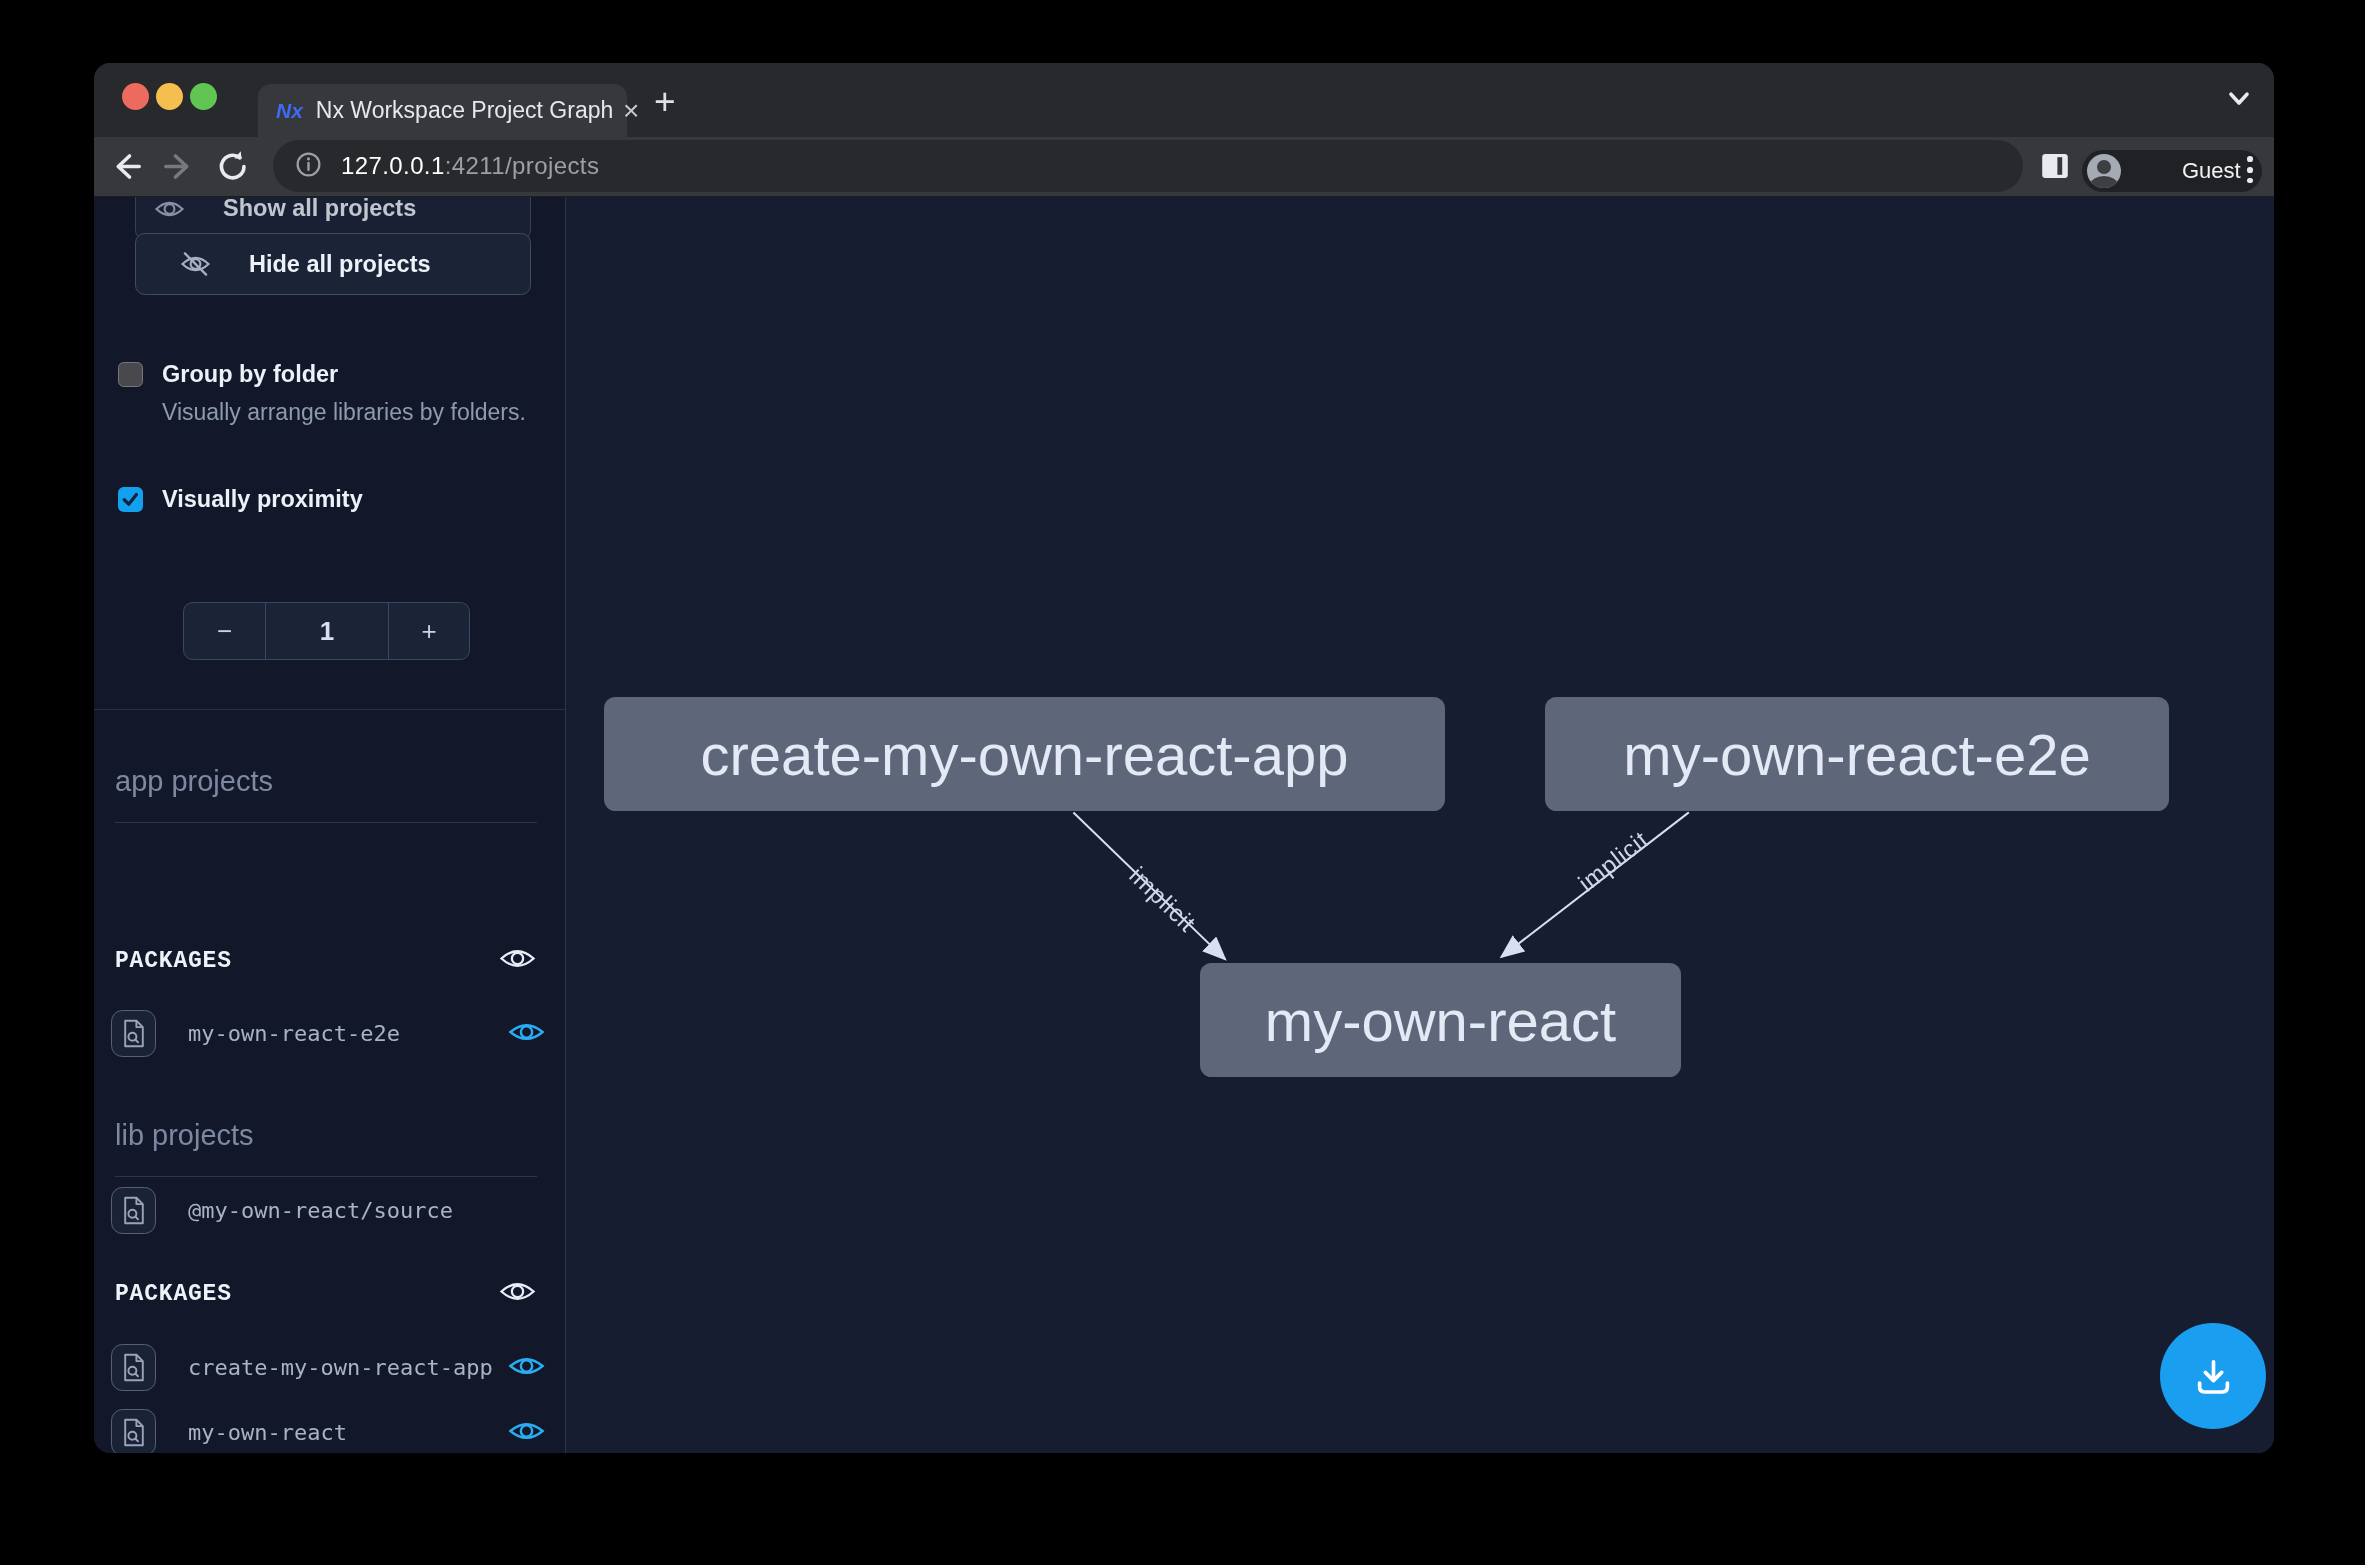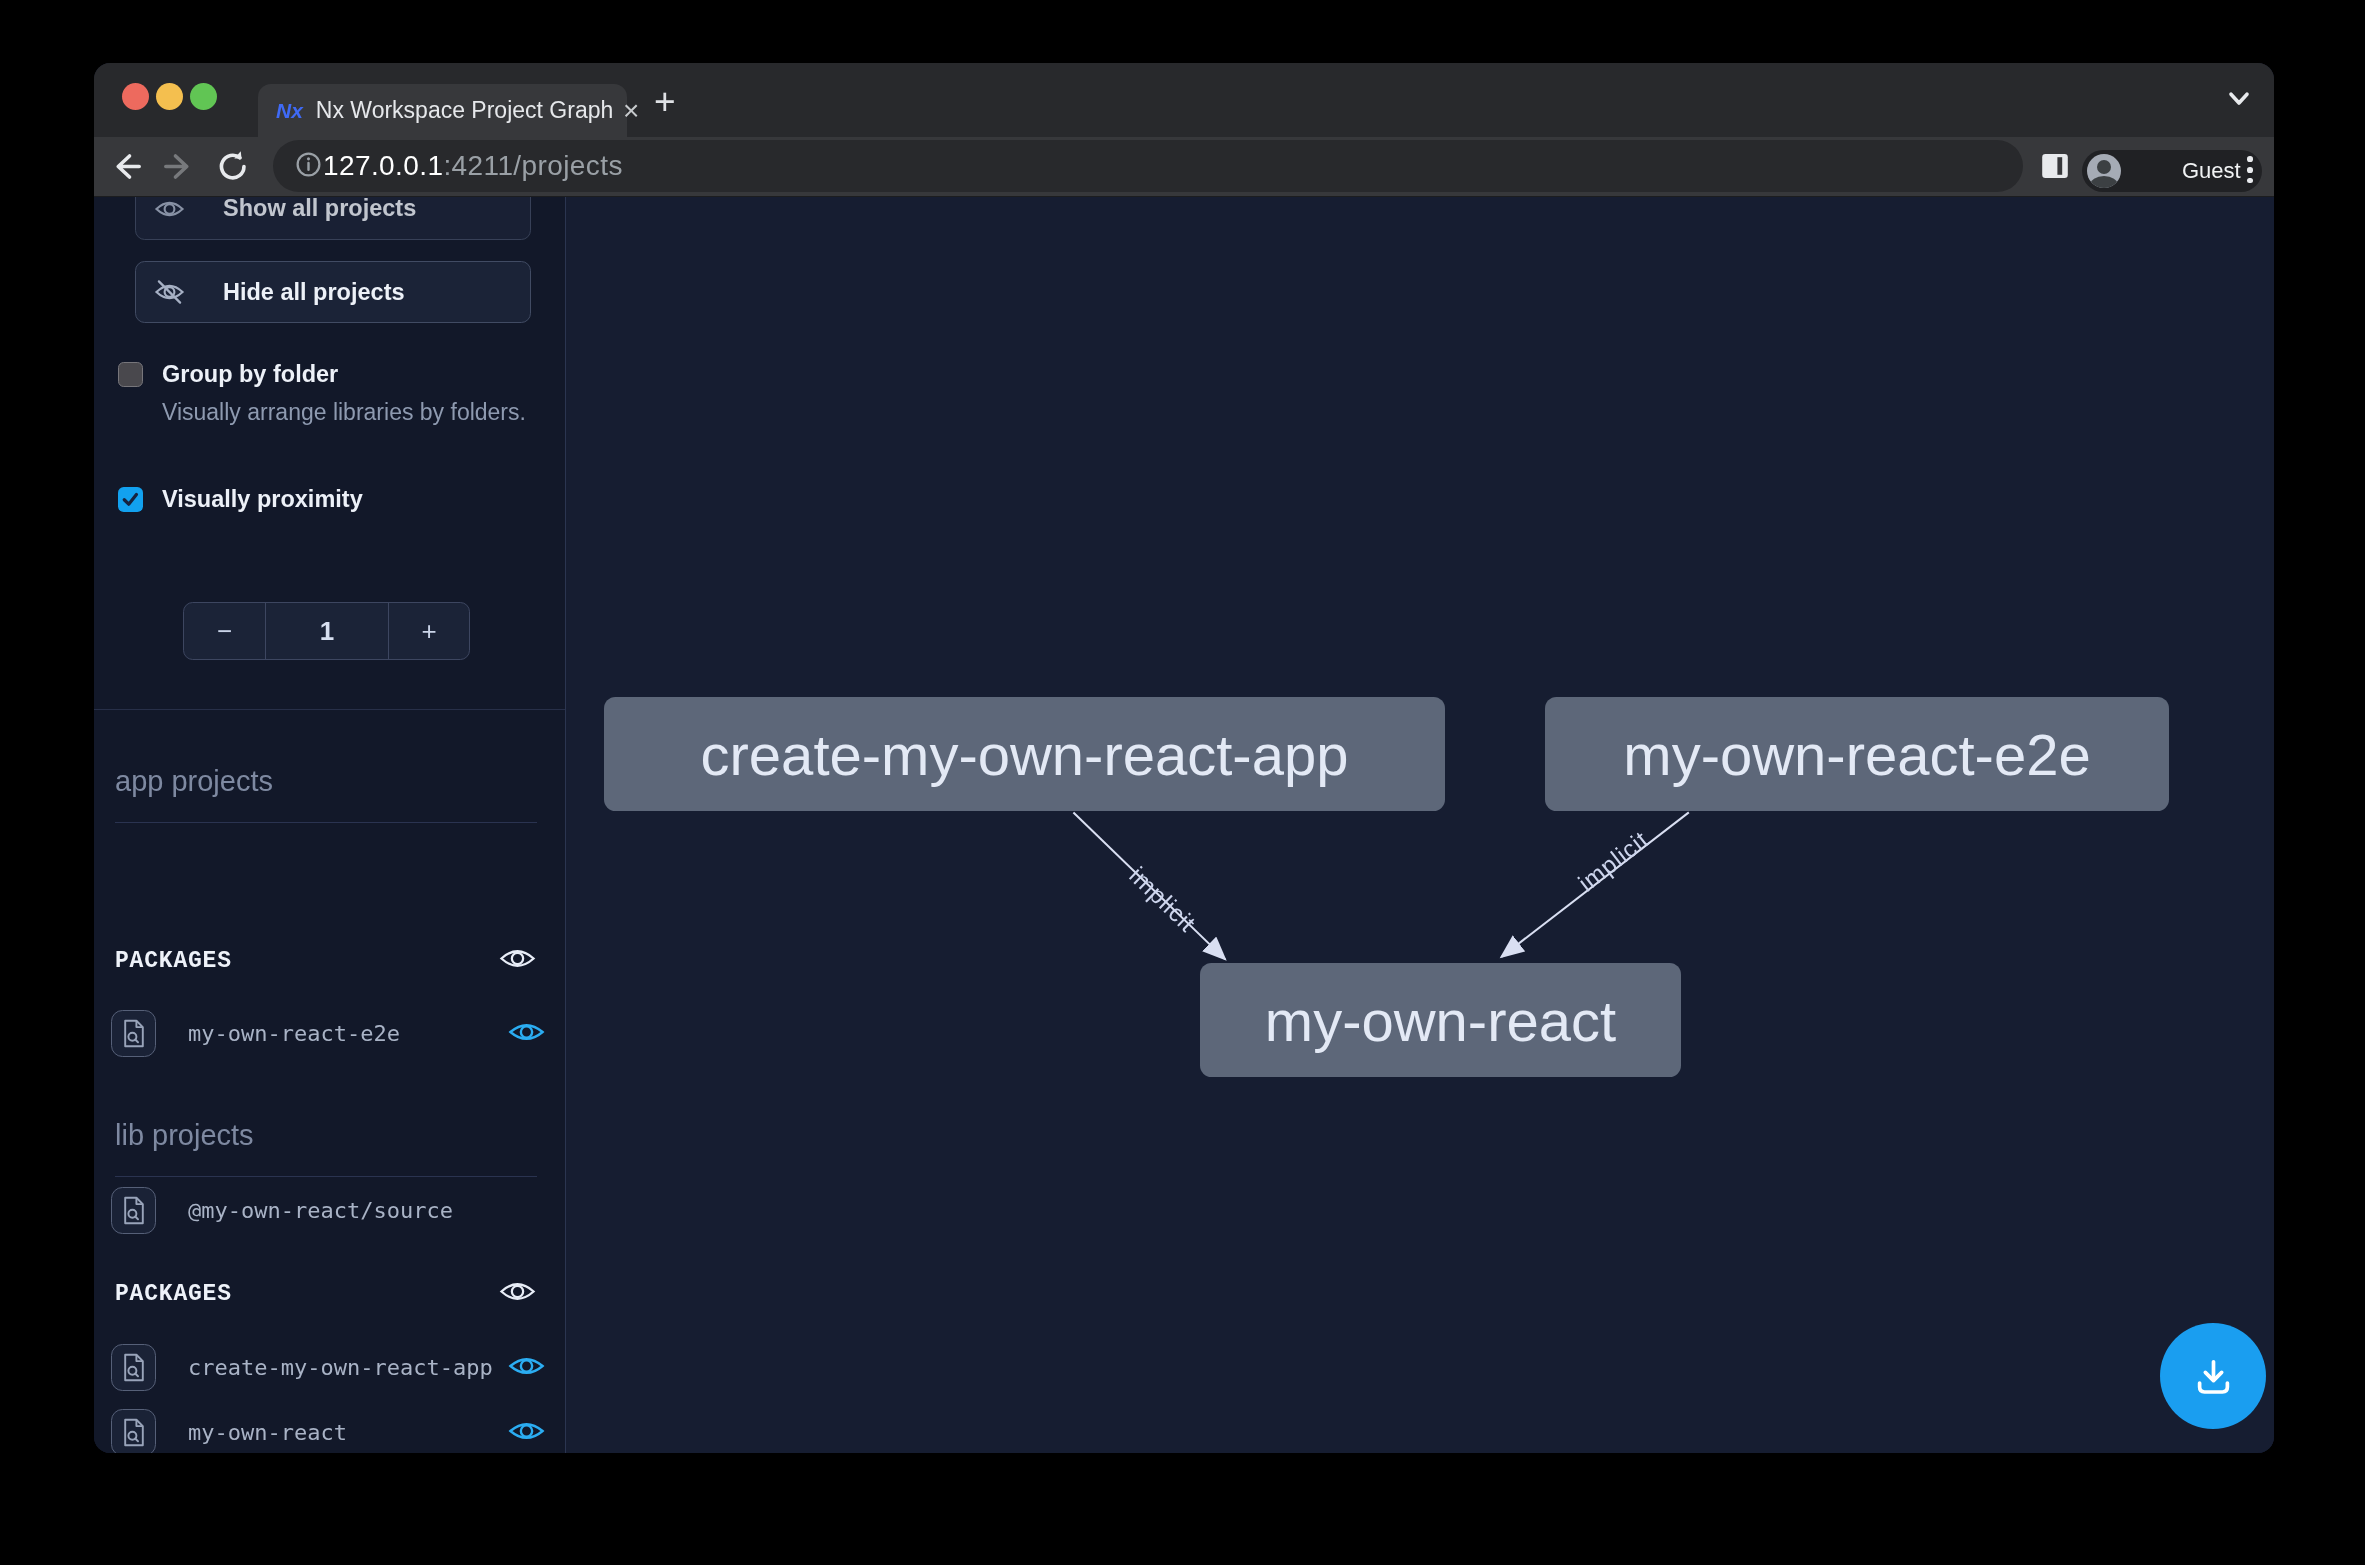--- a/index.html
+++ b/index.html
@@ -19,41 +19,41 @@
   .tab-title{font-size:23px;color:#e6e8eb;white-space:nowrap;flex:1;}
   .tab-close{font-size:28px;color:#c7cacd;margin-left:9.7px;cursor:default;}
   .newtab{position:absolute;left:560px;top:18px;font-size:37px;font-weight:300;color:#dfe1e5;}
   .strip-chevron{position:absolute;left:2127px;top:24px;}
   .toolbar{position:absolute;left:0;top:74px;width:100%;height:60px;background:#37383b;
            border-bottom:1.6px solid #1c1d1f;box-sizing:border-box;}
   .navbtn{position:absolute;top:11.4px;}
   .urlpill{position:absolute;left:179px;top:3.2px;width:1750px;height:52px;border-radius:26px;
            background:#28292c;display:flex;align-items:center;}
   .url-info{margin-left:21px;}
-  .url-text{font-size:28px;color:#ffffff;letter-spacing:0.4px;}
+  .url-text{margin-left:18px;font-size:24px;color:#ffffff;letter-spacing:0.4px;}
   .url-text .dim{color:#9aa0a6;}
   .sidepanel-icon{position:absolute;left:1944px;top:13px;}
   .profile{position:absolute;left:1988px;top:13px;height:42px;border-radius:21px;background:#202124;
            display:flex;align-items:center;padding:0 21px 0 4.9px;gap:48px;}
   .avatar{width:34px;height:34px;border-radius:50%;background:#a5abb5;position:relative;overflow:hidden;margin-right:13px;}
   .avatar .head{position:absolute;left:9.7px;top:5.7px;width:14.6px;height:14.6px;border-radius:50%;background:#3c4043;}
   .avatar .body{position:absolute;left:3.2px;top:22px;width:28px;height:18px;border-radius:50%;background:#3c4043;}
   .profile-label{font-size:22px;color:#f1f3f4;}
   .kebab{position:absolute;left:2153px;top:14.6px;width:6.5px;}
   .kebab i{display:block;width:5.7px;height:5.7px;border-radius:50%;background:#e8eaed;margin:4.9px 0;}
   
   .page{position:absolute;left:0;top:134px;width:2180px;height:1256px;overflow:hidden;}
   .sidebar{position:absolute;left:0;top:0;width:472px;height:1256px;background:#121829;
            border-right:1.6px solid #2b3550;box-sizing:border-box;overflow:hidden;}
   .sb-btn{position:absolute;left:41px;width:396px;height:62px;border:1.6px solid #414b63;border-radius:9.7px;
           background:#1b2337;display:flex;align-items:center;box-sizing:border-box;gap:20px;}
   .sb-btn .lbl{font-size:23.5px;font-weight:600;color:#edf1f8;margin-left:18px;}
   .sb-btn .ic{margin-left:18px;display:flex;}
   .btn-showall{top:-19.5px;opacity:.8;}
-  .btn-hideall{top:64px;}
+  .btn-hideall{top:36px;padding-left:26px;}
   .cb{position:absolute;left:24px;width:25px;height:25px;border-radius:5.7px;box-sizing:border-box;}
   .cb-off{background:#49484d;border:1.6px solid #77767b;}
   .cb-on{background:#12a1ef;display:flex;align-items:center;justify-content:center;}
   .opt-label{position:absolute;left:68px;font-size:23.5px;font-weight:600;color:#edf1f8;line-height:25px;}
   .opt-desc{position:absolute;left:68px;width:383px;font-size:23px;color:#8e9ab0;line-height:33px;}
   .stepper{position:absolute;left:89px;top:405px;width:287px;height:58px;border:1.6px solid #3d4660;
            border-radius:9.7px;background:#1b2337;display:flex;box-sizing:border-box;}
   .stepper .cell{display:flex;align-items:center;justify-content:center;font-size:26px;color:#cad4e8;}
   .stepper .c-dec{width:82px;border-right:1.6px solid #3d4660;box-sizing:border-box;}
   .stepper .c-val{width:123px;border-right:1.6px solid #3d4660;box-sizing:border-box;color:#d7dff0;font-weight:600;}

